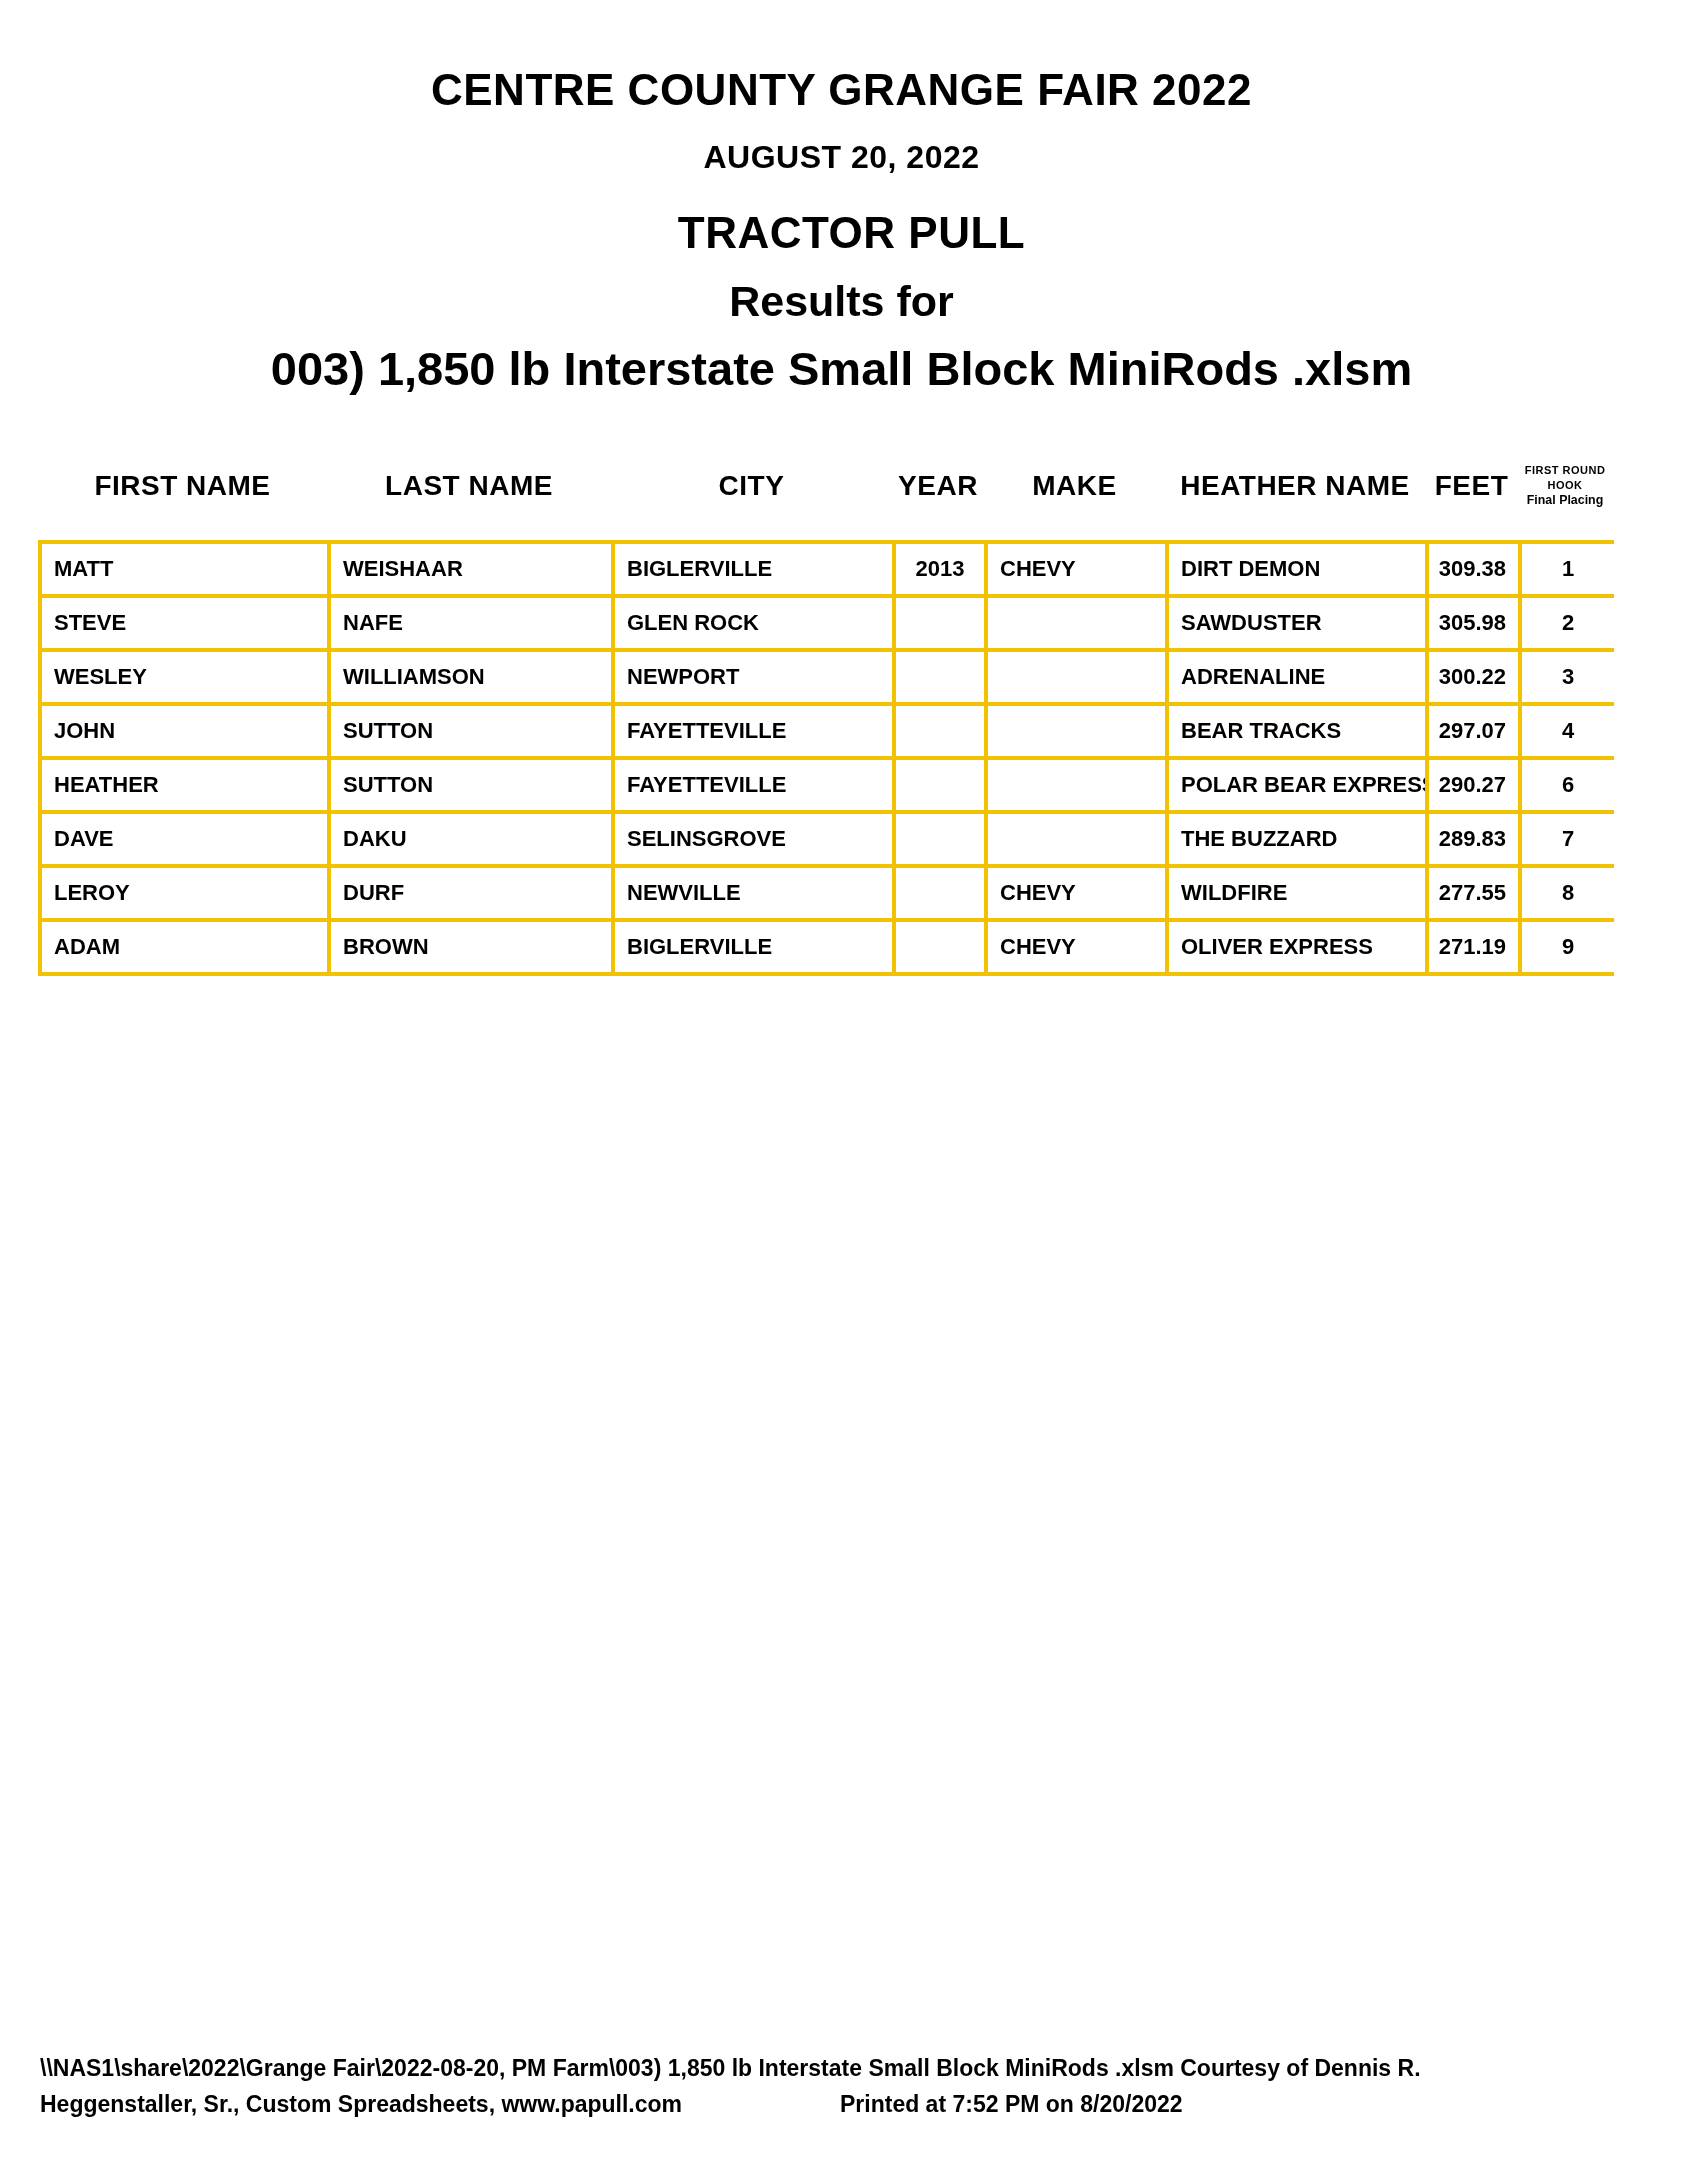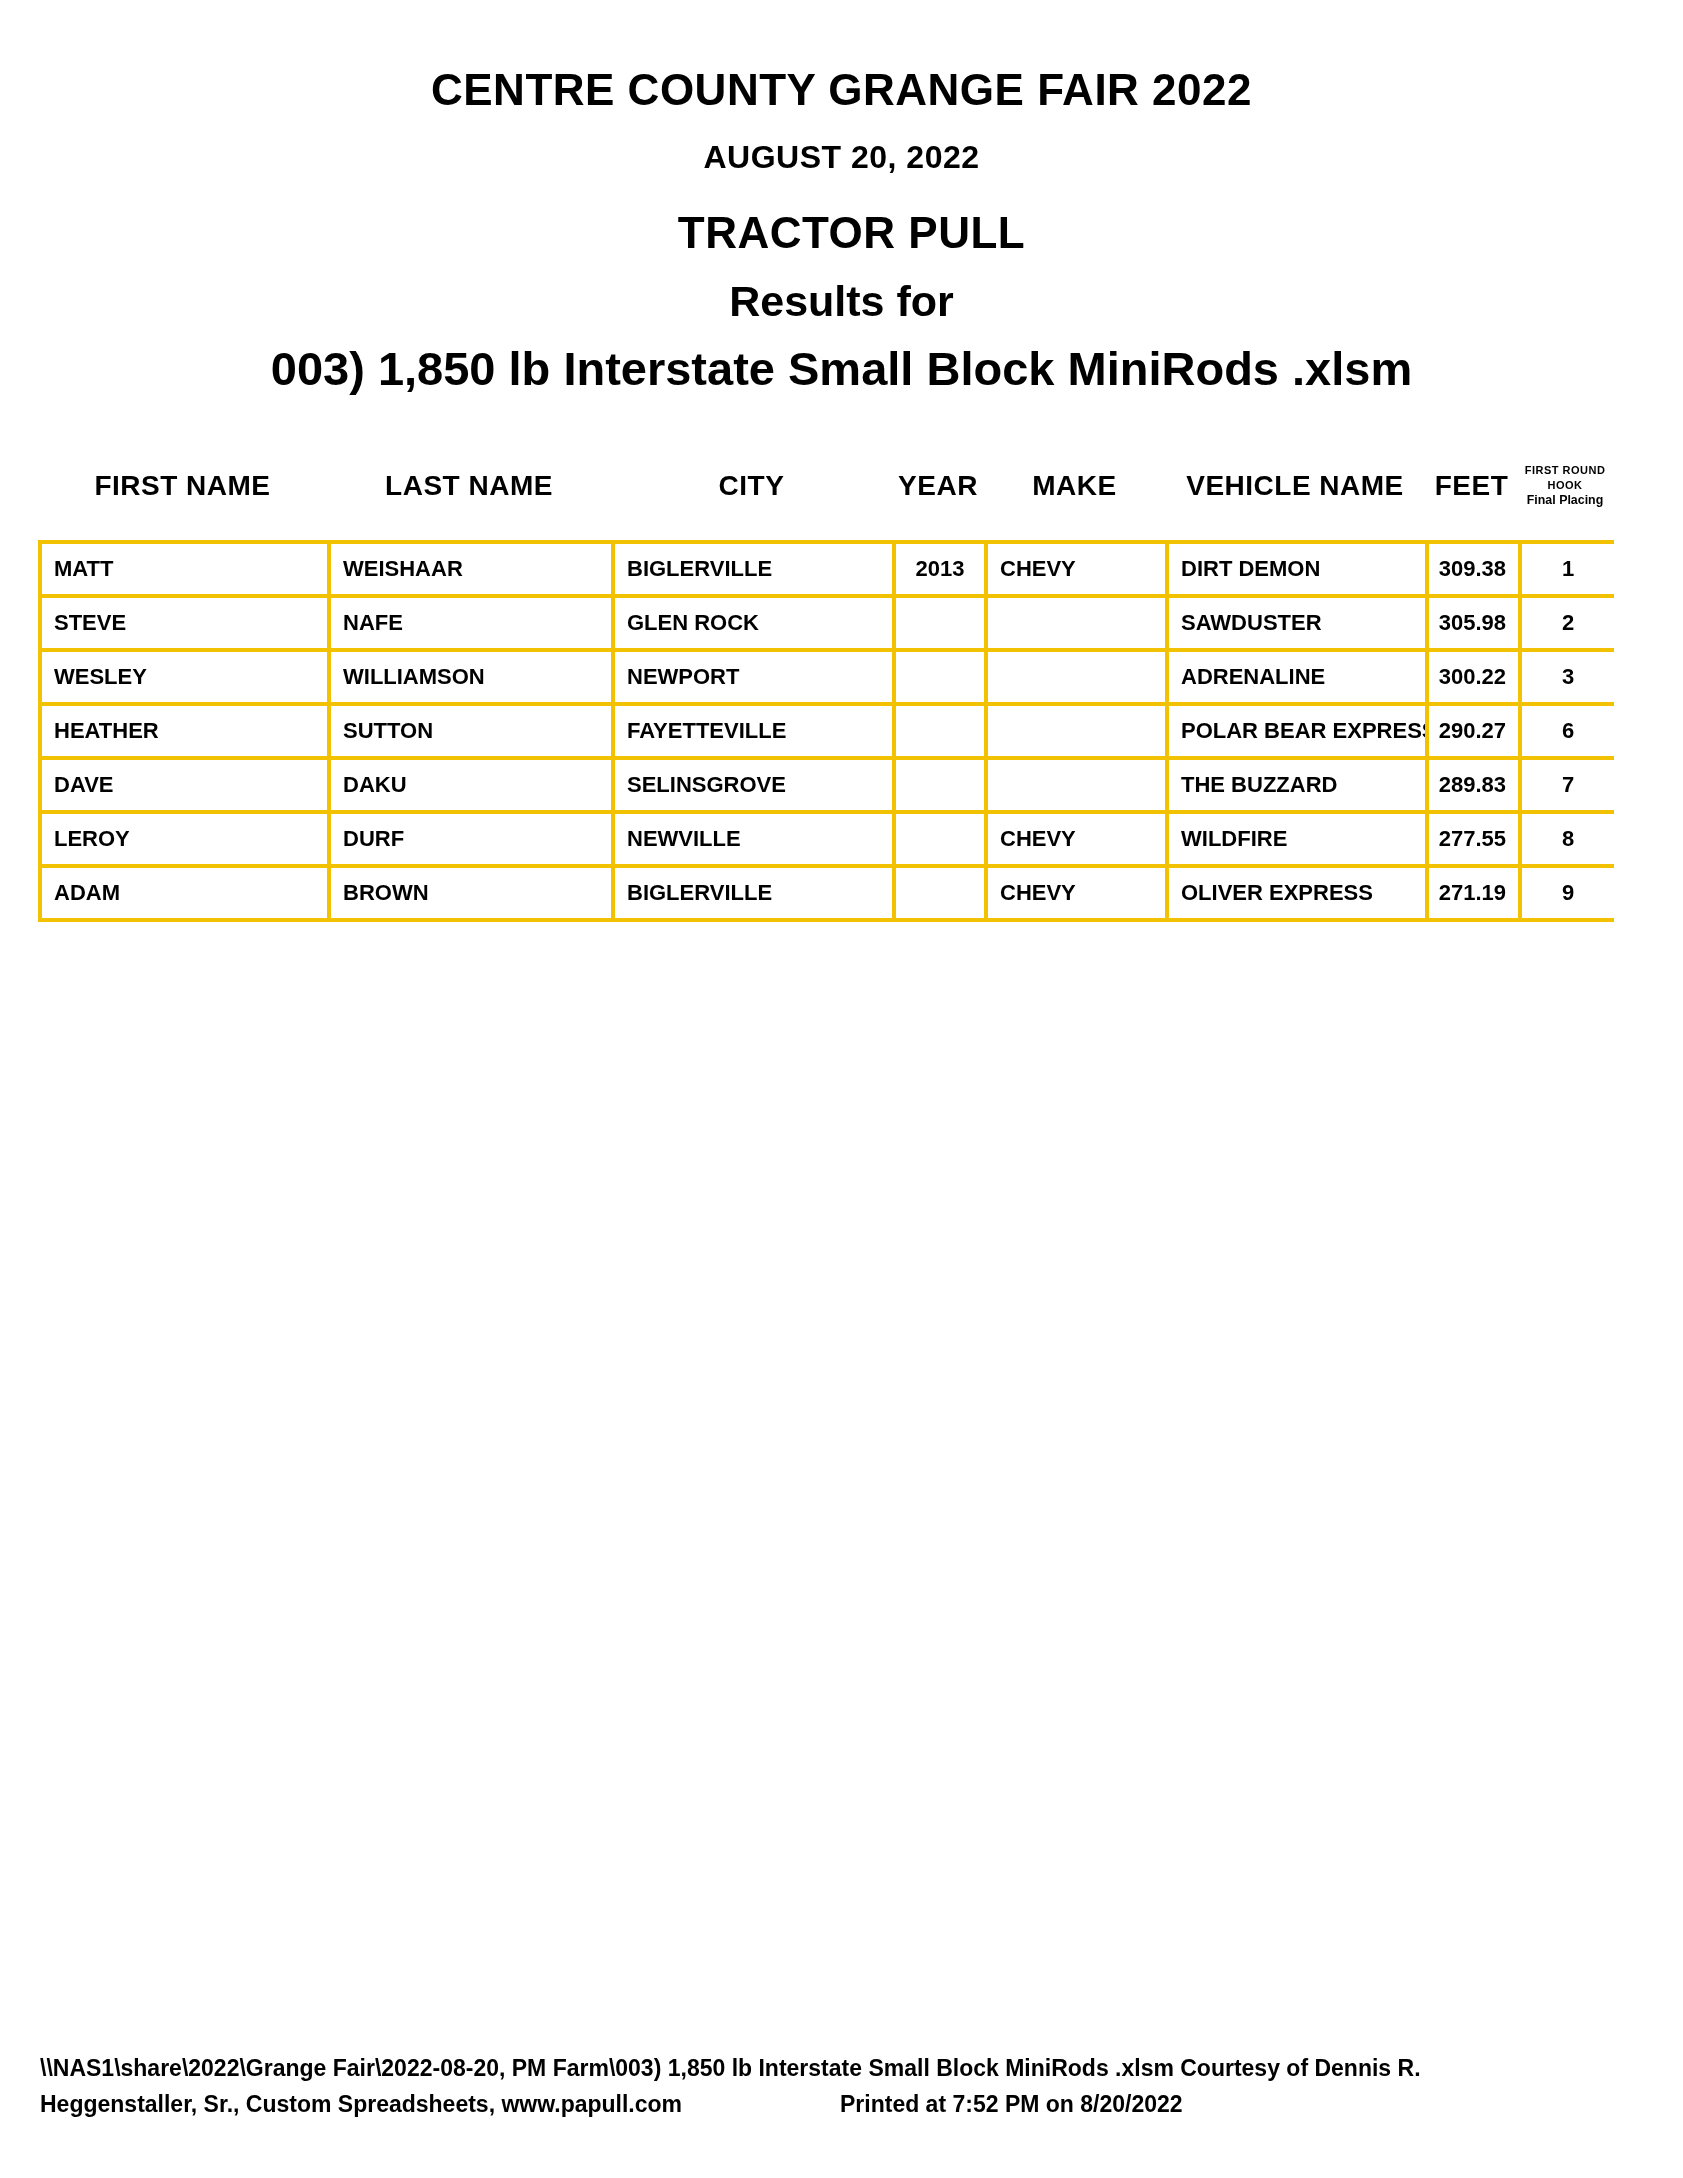--- a/index.html
+++ b/index.html
@@ -107,21 +107,21 @@
   <div class="title-line t3">TRACTOR PULL</div>
   <div class="title-line t4">Results for</div>
   <div class="title-line t5">003) 1,850 lb Interstate Small Block MiniRods .xlsm</div>
 
   <div class="col-headers">
     <div class="col-head w-first">FIRST NAME</div>
     <div class="col-head w-last">LAST NAME</div>
     <div class="col-head w-city">CITY</div>
     <div class="col-head w-year">YEAR</div>
     <div class="col-head w-make">MAKE</div>
-    <div class="col-head w-vehicle">VEHICLE NAME</div>
+    <div class="col-head w-vehicle">HEATHER NAME</div>
     <div class="col-head w-feet">FEET</div>
     <div class="col-head small-head w-place">
       <span class="sh-caps">FIRST ROUND</span>
       <span class="sh-caps">HOOK</span>
       <span class="sh-mixed">Final Placing</span>
     </div>
   </div>
 
   <table class="results">
     <colgroup>
@@ -159,20 +159,30 @@
         <td>WESLEY</td>
         <td>WILLIAMSON</td>
         <td>NEWPORT</td>
         <td class="c-year"></td>
         <td></td>
         <td>ADRENALINE</td>
         <td class="c-feet">300.22</td>
         <td class="c-place">3</td>
       </tr>
       <tr>
+        <td>JOHN</td>
+        <td>SUTTON</td>
+        <td>FAYETTEVILLE</td>
+        <td class="c-year"></td>
+        <td></td>
+        <td>BEAR TRACKS</td>
+        <td class="c-feet">297.07</td>
+        <td class="c-place">4</td>
+      </tr>
+      <tr>
         <td>HEATHER</td>
         <td>SUTTON</td>
         <td>FAYETTEVILLE</td>
         <td class="c-year"></td>
         <td></td>
         <td>POLAR BEAR EXPRESS</td>
         <td class="c-feet">290.27</td>
         <td class="c-place">6</td>
       </tr>
       <tr>

